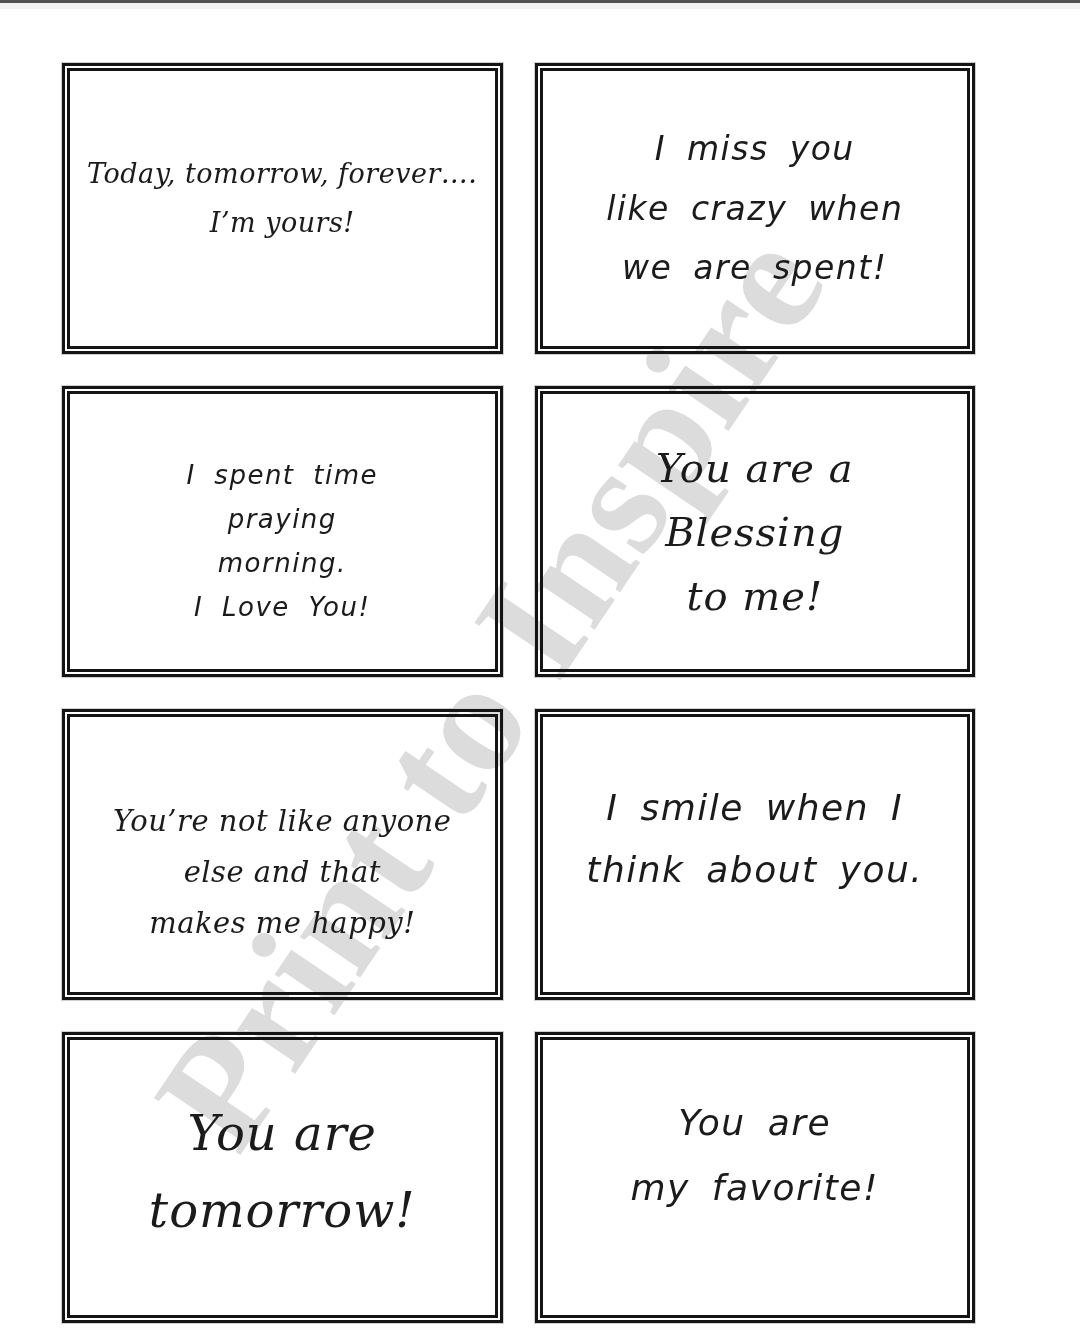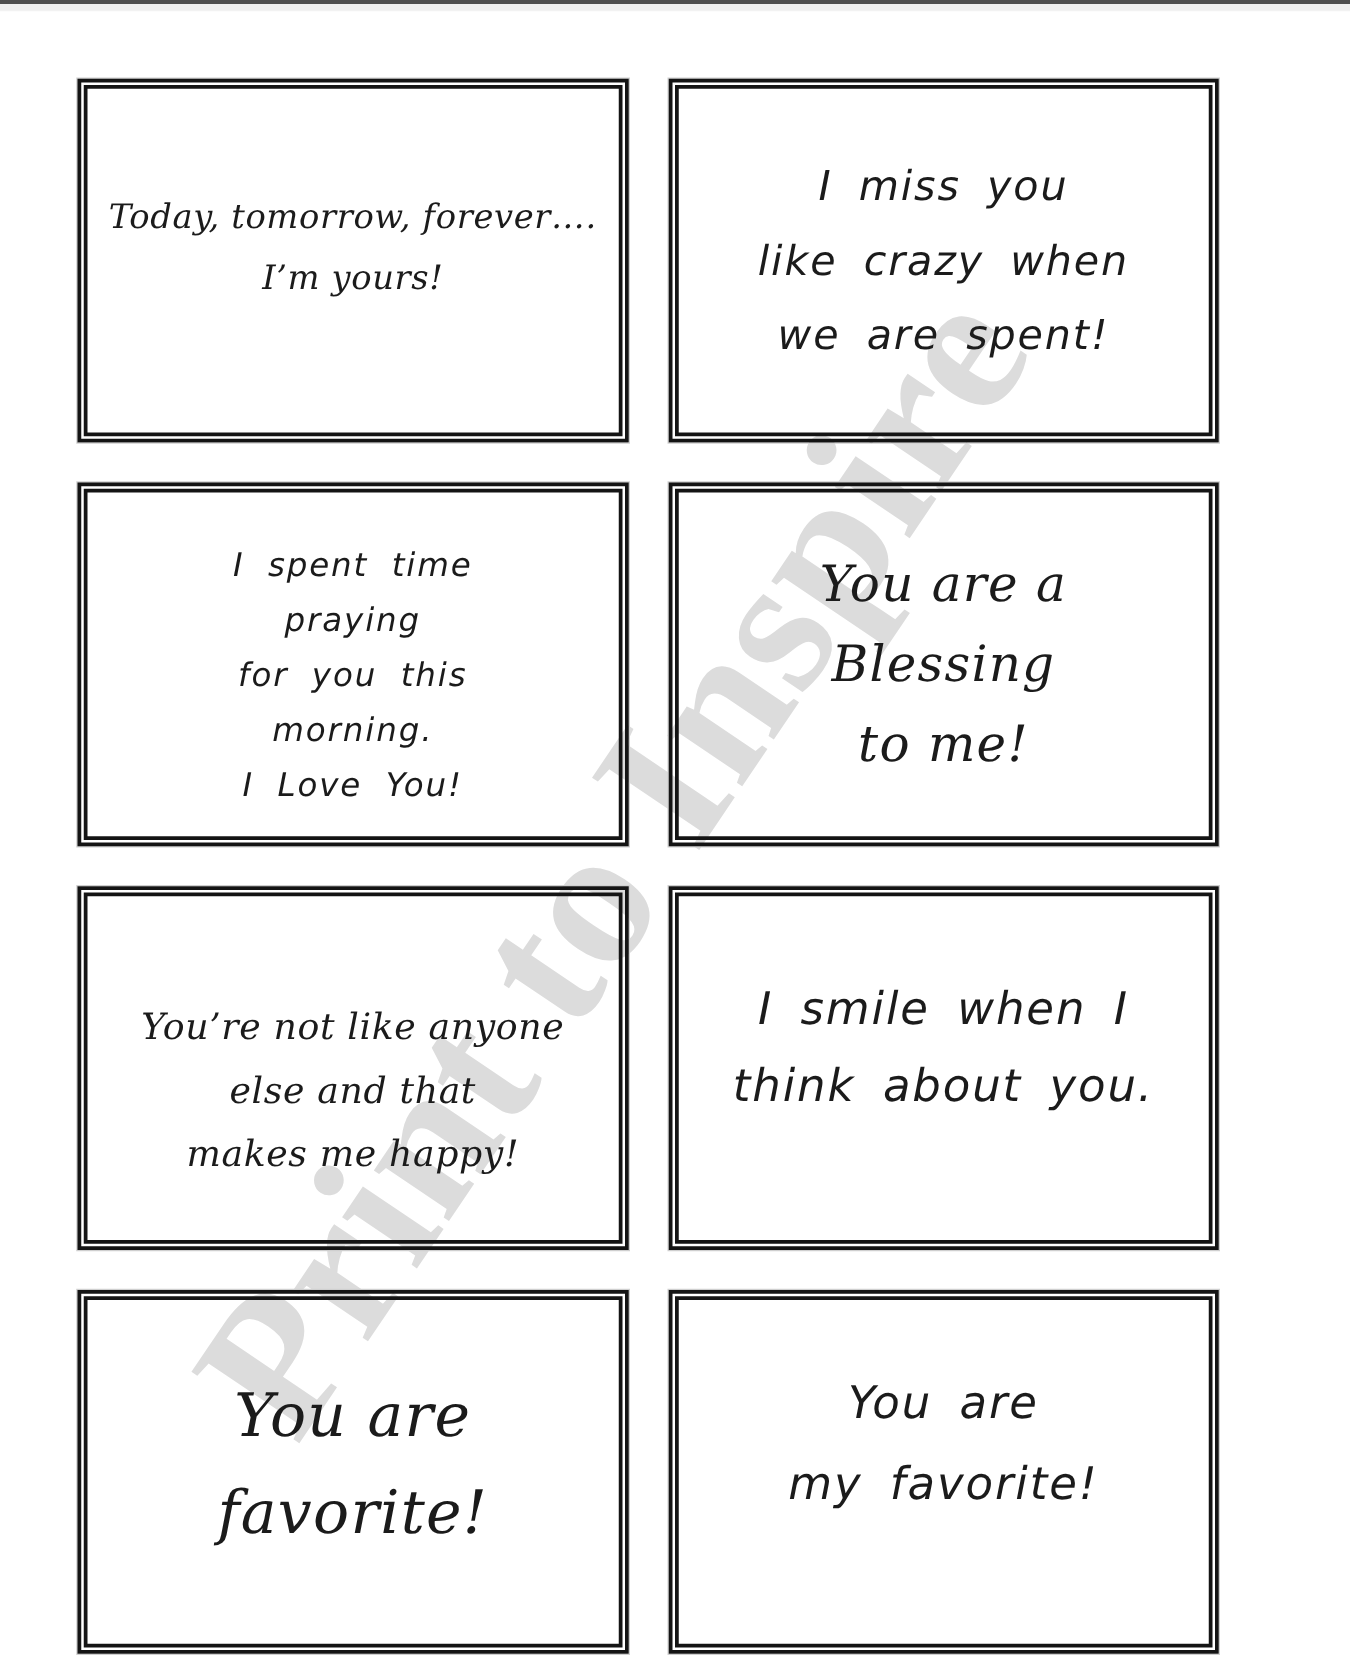--- a/index.html
+++ b/index.html
@@ -118,21 +118,20 @@
             <div>we are spent!</div>
           </div>
       </div>
     </div>
 
     <div class="card card-3">
       <div class="card-inner">
         <div class="card-text style-handwriting">
             <div>I spent time</div>
             <div>praying</div>
-            <div>for you this</div>
             <div>morning.</div>
             <div>I Love You!</div>
           </div>
       </div>
     </div>
 
     <div class="card card-4">
       <div class="card-inner">
         <div class="card-text style-script">
             <div>You are a</div>
@@ -158,21 +157,21 @@
             <div>I smile when I</div>
             <div>think about you.</div>
           </div>
       </div>
     </div>
 
     <div class="card card-7">
       <div class="card-inner">
         <div class="card-text style-script">
             <div>You are</div>
-            <div>favorite!</div>
+            <div>tomorrow!</div>
           </div>
       </div>
     </div>
 
     <div class="card card-8">
       <div class="card-inner">
         <div class="card-text style-handwriting">
             <div>You are</div>
             <div>my favorite!</div>
           </div>

